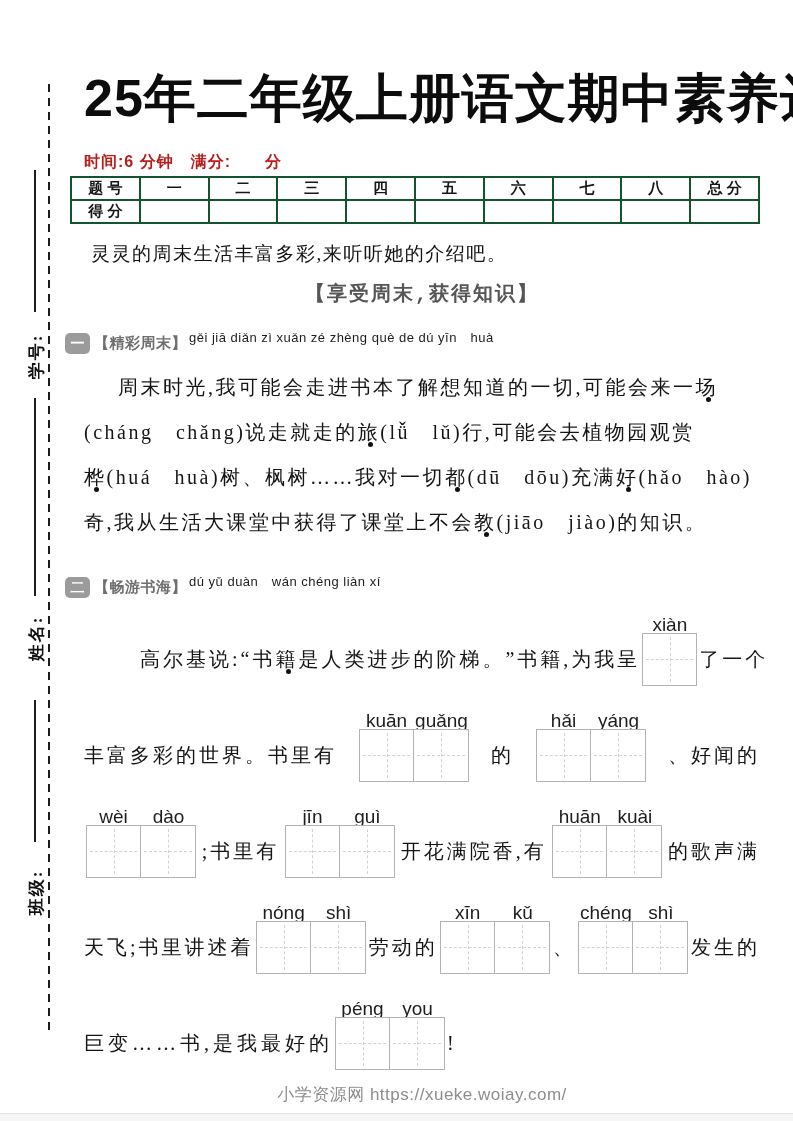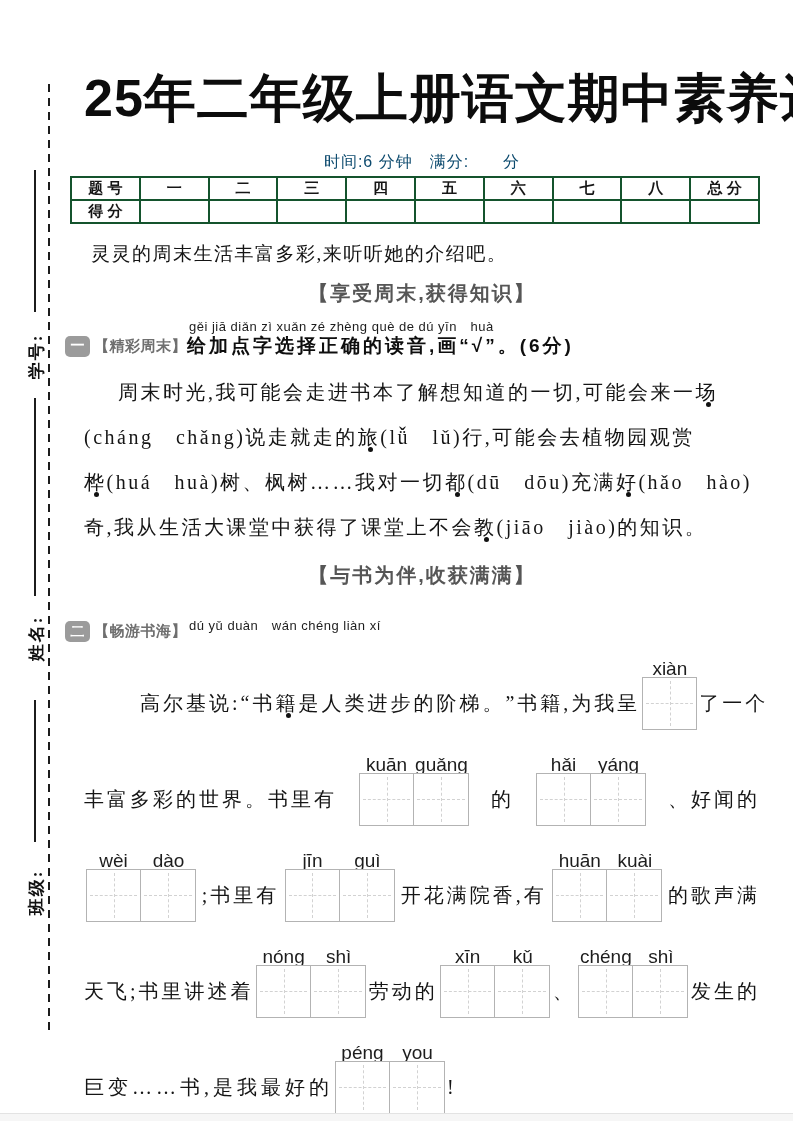--- a/index.html
+++ b/index.html
@@ -27,40 +27,40 @@
   .side-label.snm{top:627px;}
   .side-label.scl{top:881px;}
   
   .content{position:absolute;left:84px;top:0;width:676px;}
   .paper-title{
     margin-top:64px;text-align:center;
     font-family:"Liberation Sans",sans-serif;font-weight:bold;
     font-size:52px;letter-spacing:1px;color:#0c0c0c;white-space:nowrap;
   }
   .time-line{
-    margin-top:18px;text-align:center;
-    font-family:"Liberation Sans",sans-serif;font-weight:normal;
-    font-size:16px;letter-spacing:1px;color:#0c4a6e;
+    margin-top:18px;text-align:left;
+    font-family:"Liberation Sans",sans-serif;font-weight:bold;
+    font-size:16px;letter-spacing:1px;color:#b91c1c;
   }
   table.score{
     border-collapse:collapse;table-layout:fixed;
     width:690px;margin-left:-14px;margin-top:3px;
   }
   table.score td{
     border:2px solid #14532d;height:21px;text-align:center;vertical-align:middle;
     font-family:"Liberation Sans",sans-serif;font-weight:bold;font-size:15px;
     padding:0;white-space:nowrap;
   }
   .intro{
     margin-top:17px;padding-left:7px;
     font-size:19px;letter-spacing:1.5px;color:#141414;
   }
   .banner{
     text-align:center;color:#565656;
-    font-family:Liberation Sans, sans-serif;font-weight:600;
+    font-family:Liberation Mono, monospace;font-weight:600;
     font-size:20px;letter-spacing:2px;
   }
   .banner.b1{margin-top:13px;}
   .banner.b2{margin-top:12px;}
   
   .qheader{
     display:flex;align-items:center;margin-left:-19px;position:relative;
     white-space:nowrap;
   }
   .qheader.h1{margin-top:26px;}
@@ -190,32 +190,30 @@
 
   <div class="intro">灵灵的周末生活丰富多彩,来听听她的介绍吧。</div>
 
   <div class="banner b1">【享受周末,获得知识】</div>
 
   <div class="qheader h1">
     <span class="badge">一</span>
     <span class="qtag">【精彩周末】</span>
     <span class="qtitle t1">
       <span class="py-above">gěi jiā diǎn zì xuǎn zé zhèng què de dú yīn　huà</span>
-      <span>给加点字选择正确的读音,画“√”。(6分)</span>
     </span>
   </div>
 
   <div class="kpara" id="q1-lines">
       <div class="kline indent"><span class="ktext">周末时光,我可能会走进书本了解想知道的一切,可能会来一<span class="dotted">场</span></span></div>
       <div class="kline"><span class="ktext">(cháng　chǎng)说走就走的<span class="dotted">旅</span>(lǚ　lǔ)行,可能会去植物园观赏</span></div>
       <div class="kline"><span class="ktext"><span class="dotted">桦</span>(huá　huà)树、枫树……我对一切<span class="dotted">都</span>(dū　dōu)充满<span class="dotted">好</span>(hǎo　hào)</span></div>
       <div class="kline"><span class="ktext">奇,我从生活大课堂中获得了课堂上不会<span class="dotted">教</span>(jiāo　jiào)的知识。</span></div>
     </div>
 
-  <div class="banner b2">【与书为伴,收获满满】</div>
 
   <div class="qheader h2">
     <span class="badge">二</span>
     <span class="qtag">【畅游书海】</span>
     <span class="qtitle t2">
       <span class="py-above">dú yǔ duàn　wán chéng liàn xí</span>
     </span>
   </div>
 
   <div class="qlines" id="q2-lines">

